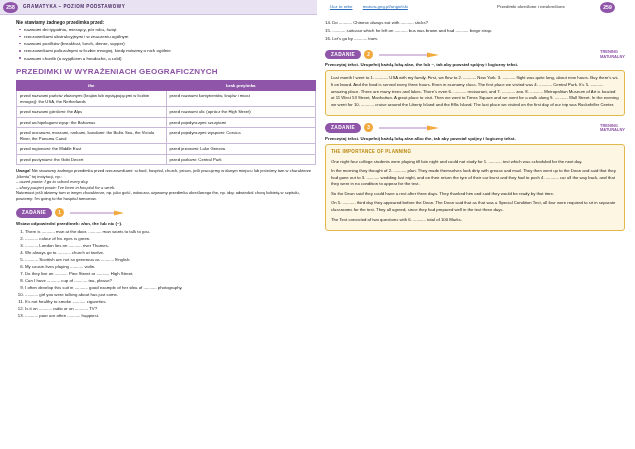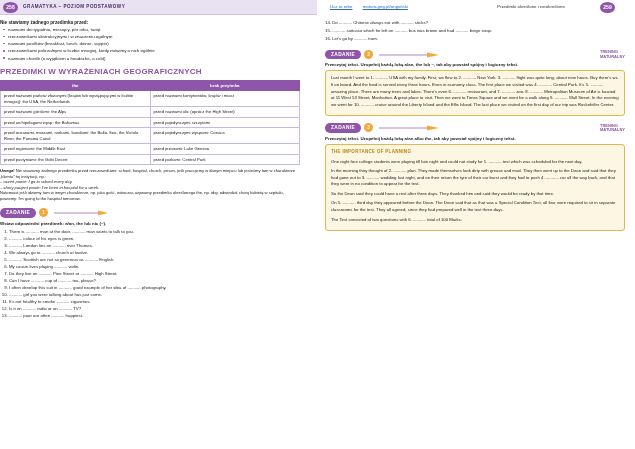--- a/index.html
+++ b/index.html
@@ -24,21 +24,21 @@
   .pagenum.left{left:3px;}
   .pagenum.right{left:600px;}
   .hdr-title{position:absolute;left:23px;top:4px;font-size:4.6px;letter-spacing:.5px;
     color:#4b2a63;font-weight:bold;}
   .hdr-links{position:absolute;left:330px;top:4px;font-size:4.4px;color:#2b6fb5;}
   .hdr-links span{margin-right:9px;}
   .hdr-links .link{color:#2a6ebb;text-decoration:underline;}
   .hdr-right-title{position:absolute;left:497px;top:4px;font-size:4.4px;color:#333;}
 
   
-  .col-left{position:absolute;left:0;top:20px;width:300px;}
+  .col-left{position:absolute;left:16px;top:20px;width:300px;}
   .col-right{position:absolute;left:325px;top:20px;width:300px;}
 
   
   .intro{font-size:4.6px;font-weight:bold;margin-bottom:2px;}
   ul.bullets{margin:0 0 5px 0;padding-left:8px;list-style:none;}
   ul.bullets li{position:relative;margin-bottom:1.2px;font-size:4.4px;line-height:1.35;}
   ul.bullets li:before{content:"";position:absolute;left:-5px;top:1.6px;width:1.6px;height:1.6px;
     background:#8e55a8;border-radius:50%;}
 
   h2.section{font-size:8px;color:#8e55a8;font-weight:bold;letter-spacing:.2px;

